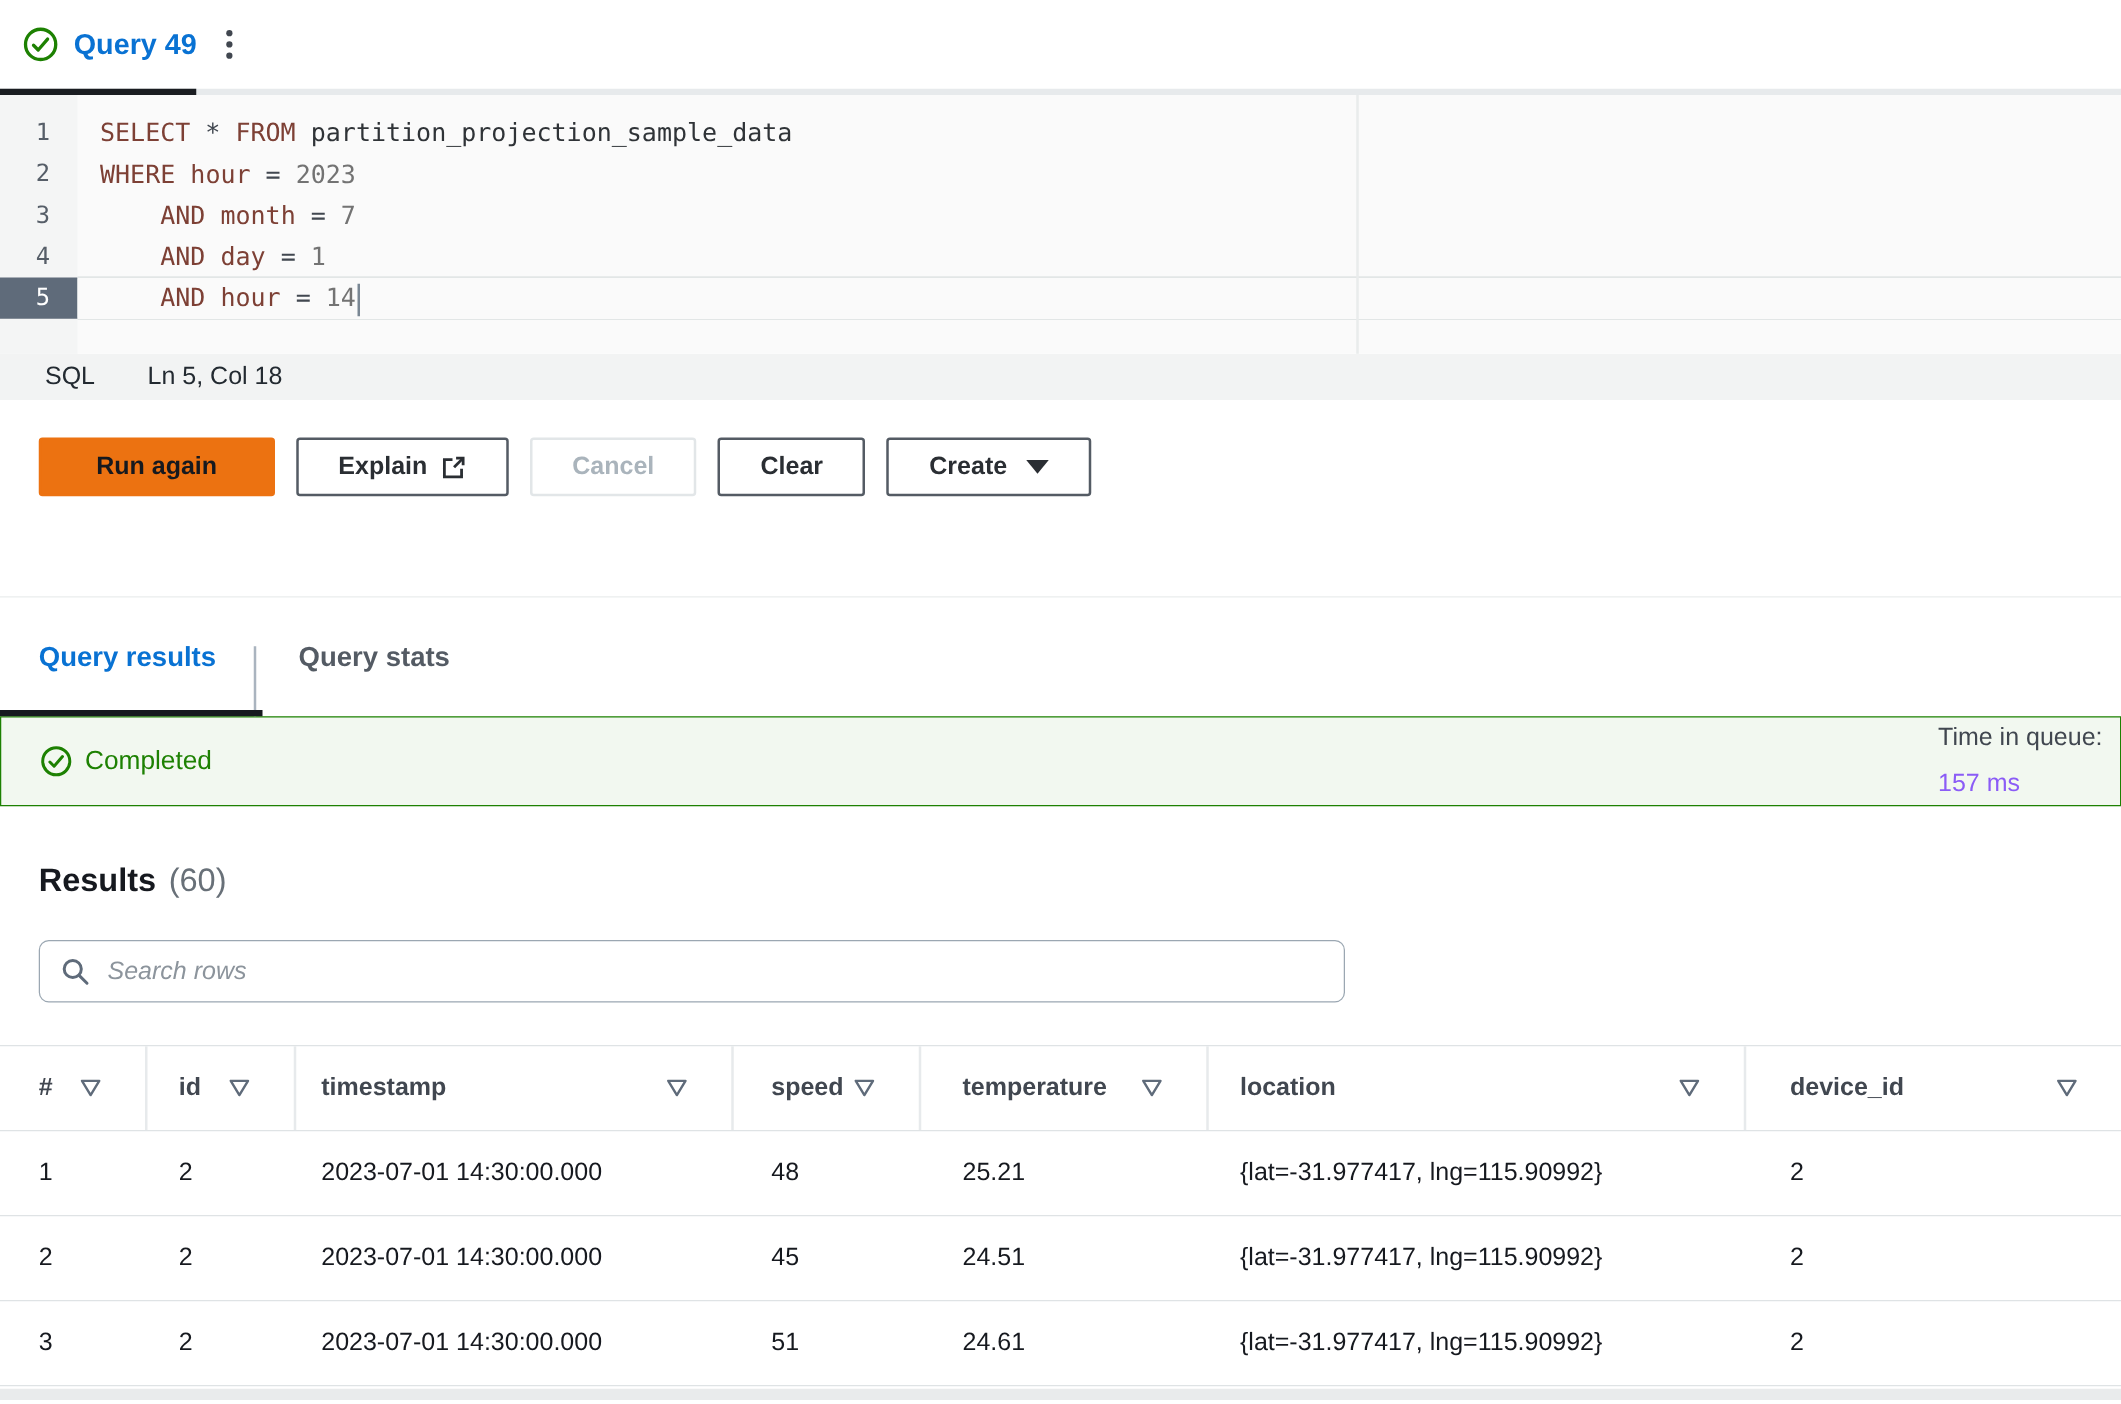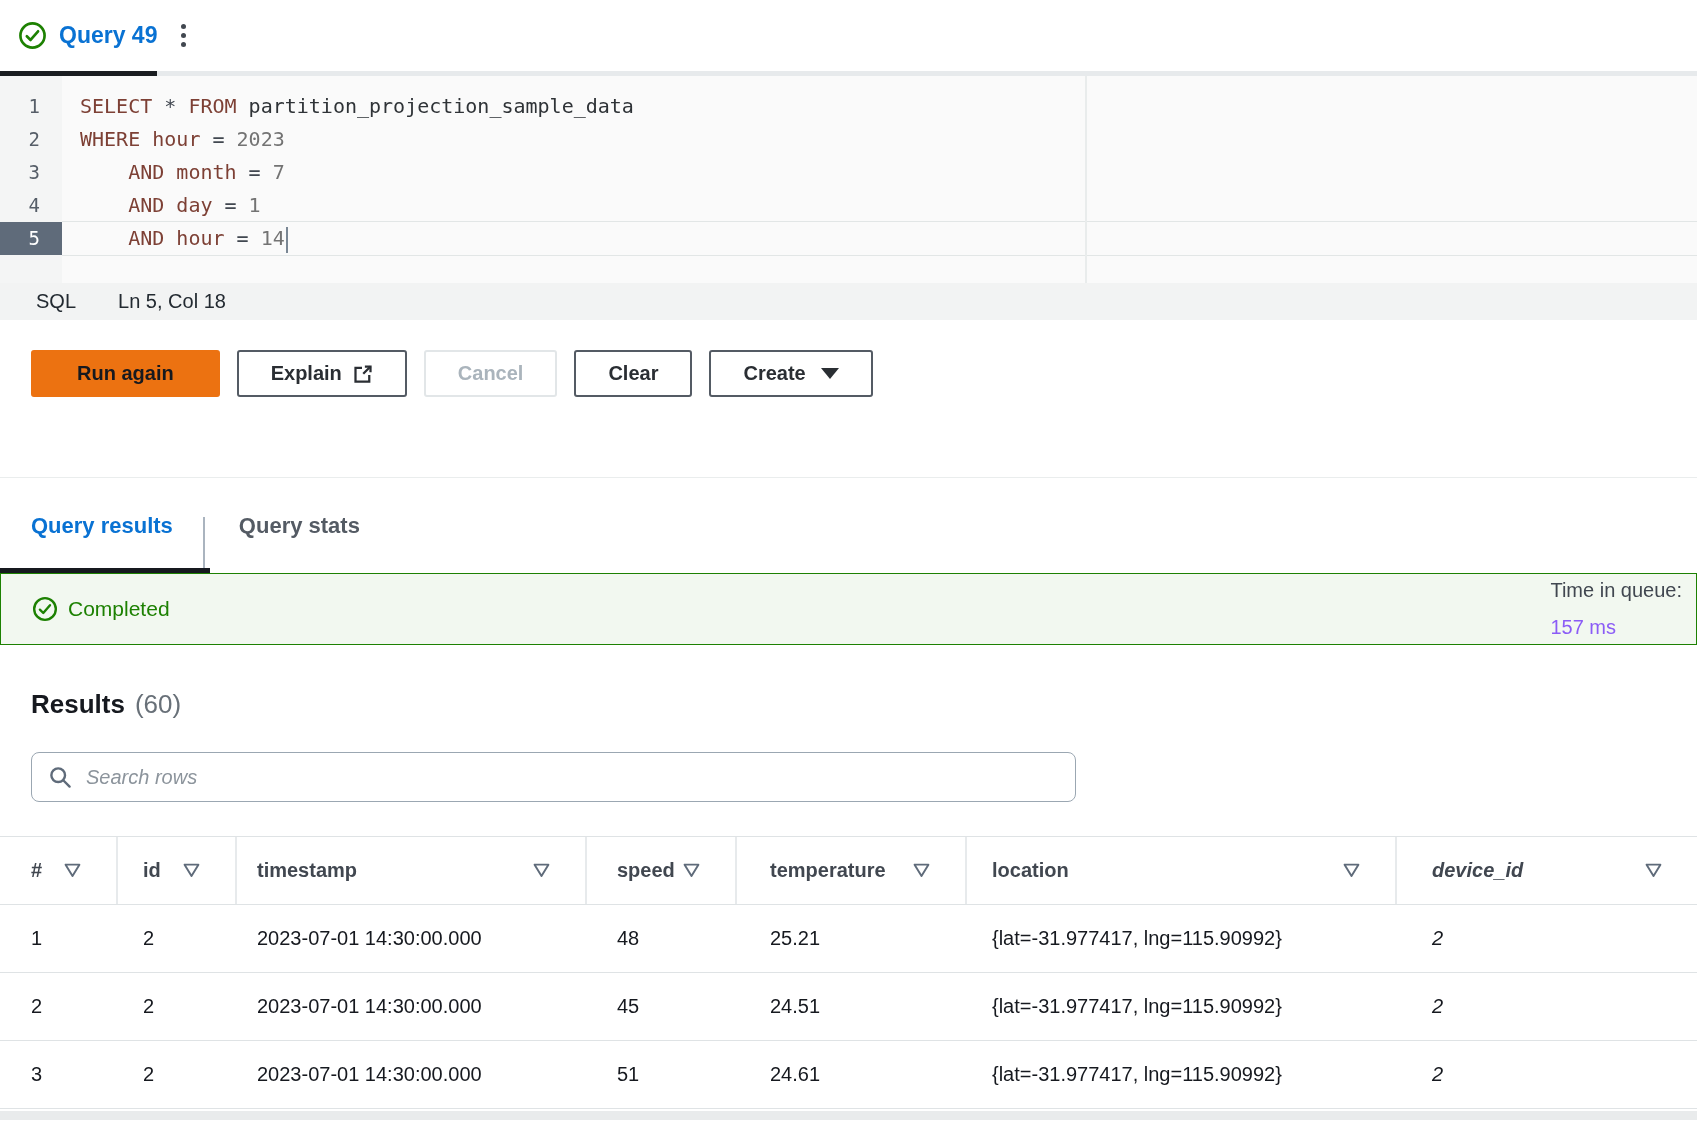--- a/index.html
+++ b/index.html
@@ -85,21 +85,21 @@
   .th:last-child { border-right:none; }
   .trow { height:68px; border-bottom:1px solid #dfe3e5; display:flex; align-items:center; }
   .td { font-size:20px; color:#16191f; white-space:nowrap; overflow:hidden; }
 
   .c0 { width:118px; padding-left:31px; flex:none; }
   .c1 { width:119px; padding-left:25px; flex:none; }
   .c2 { width:350px; padding-left:20px; flex:none; }
   .c3 { width:150px; padding-left:30px; flex:none; }
   .c4 { width:230px; padding-left:33px; flex:none; }
   .c5 { width:430px; padding-left:25px; flex:none; }
-  .c6 { flex:1; padding-left:35px;font-style:italic; }
+  .c6 { flex:1; padding-left:35px; }
 
   .bottom-strip { height:9px; background:#e9ebec; margin-top:2px; }
 </style>
 </head>
 <body>
 
 <div class="tab-bar">
   <div class="query-tab">
     <span style="display:flex;">
       <svg width="29" height="29" viewBox="0 0 24 24" fill="none" stroke="#1d8102" stroke-width="2.2">

